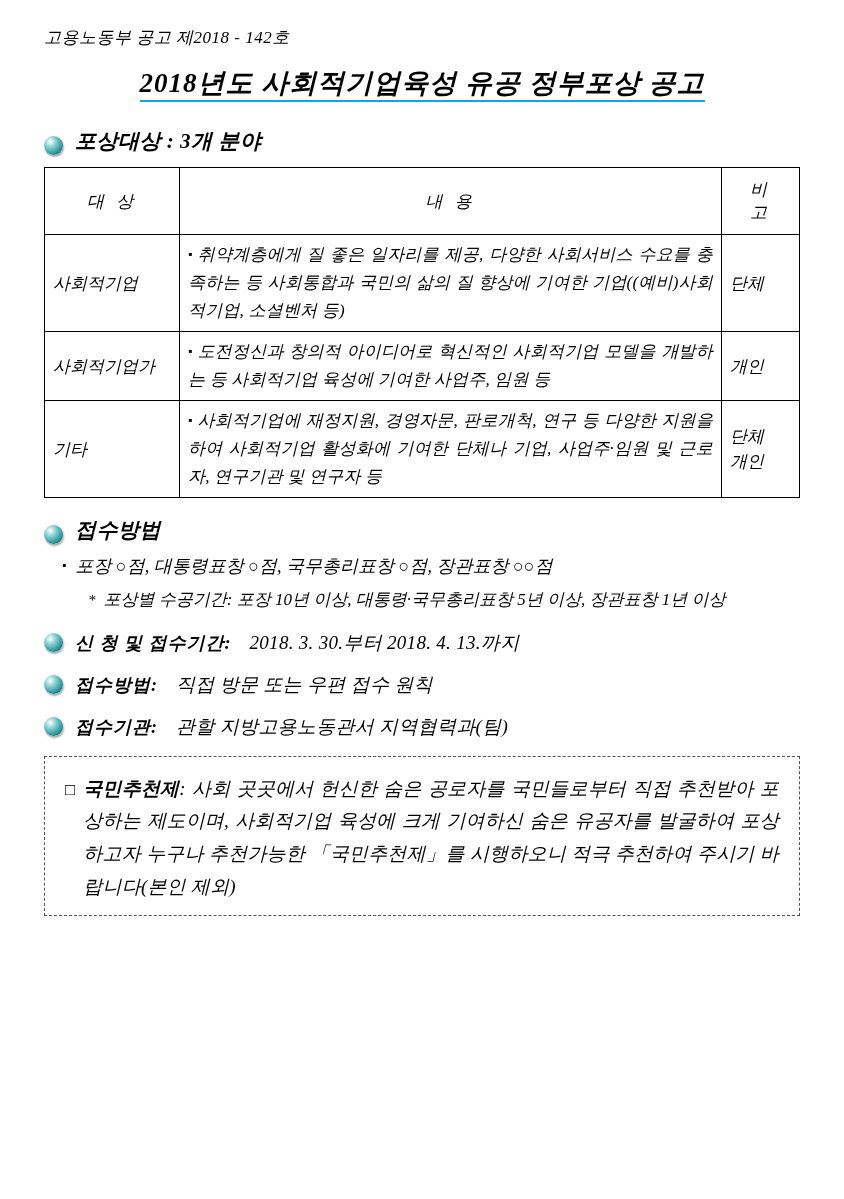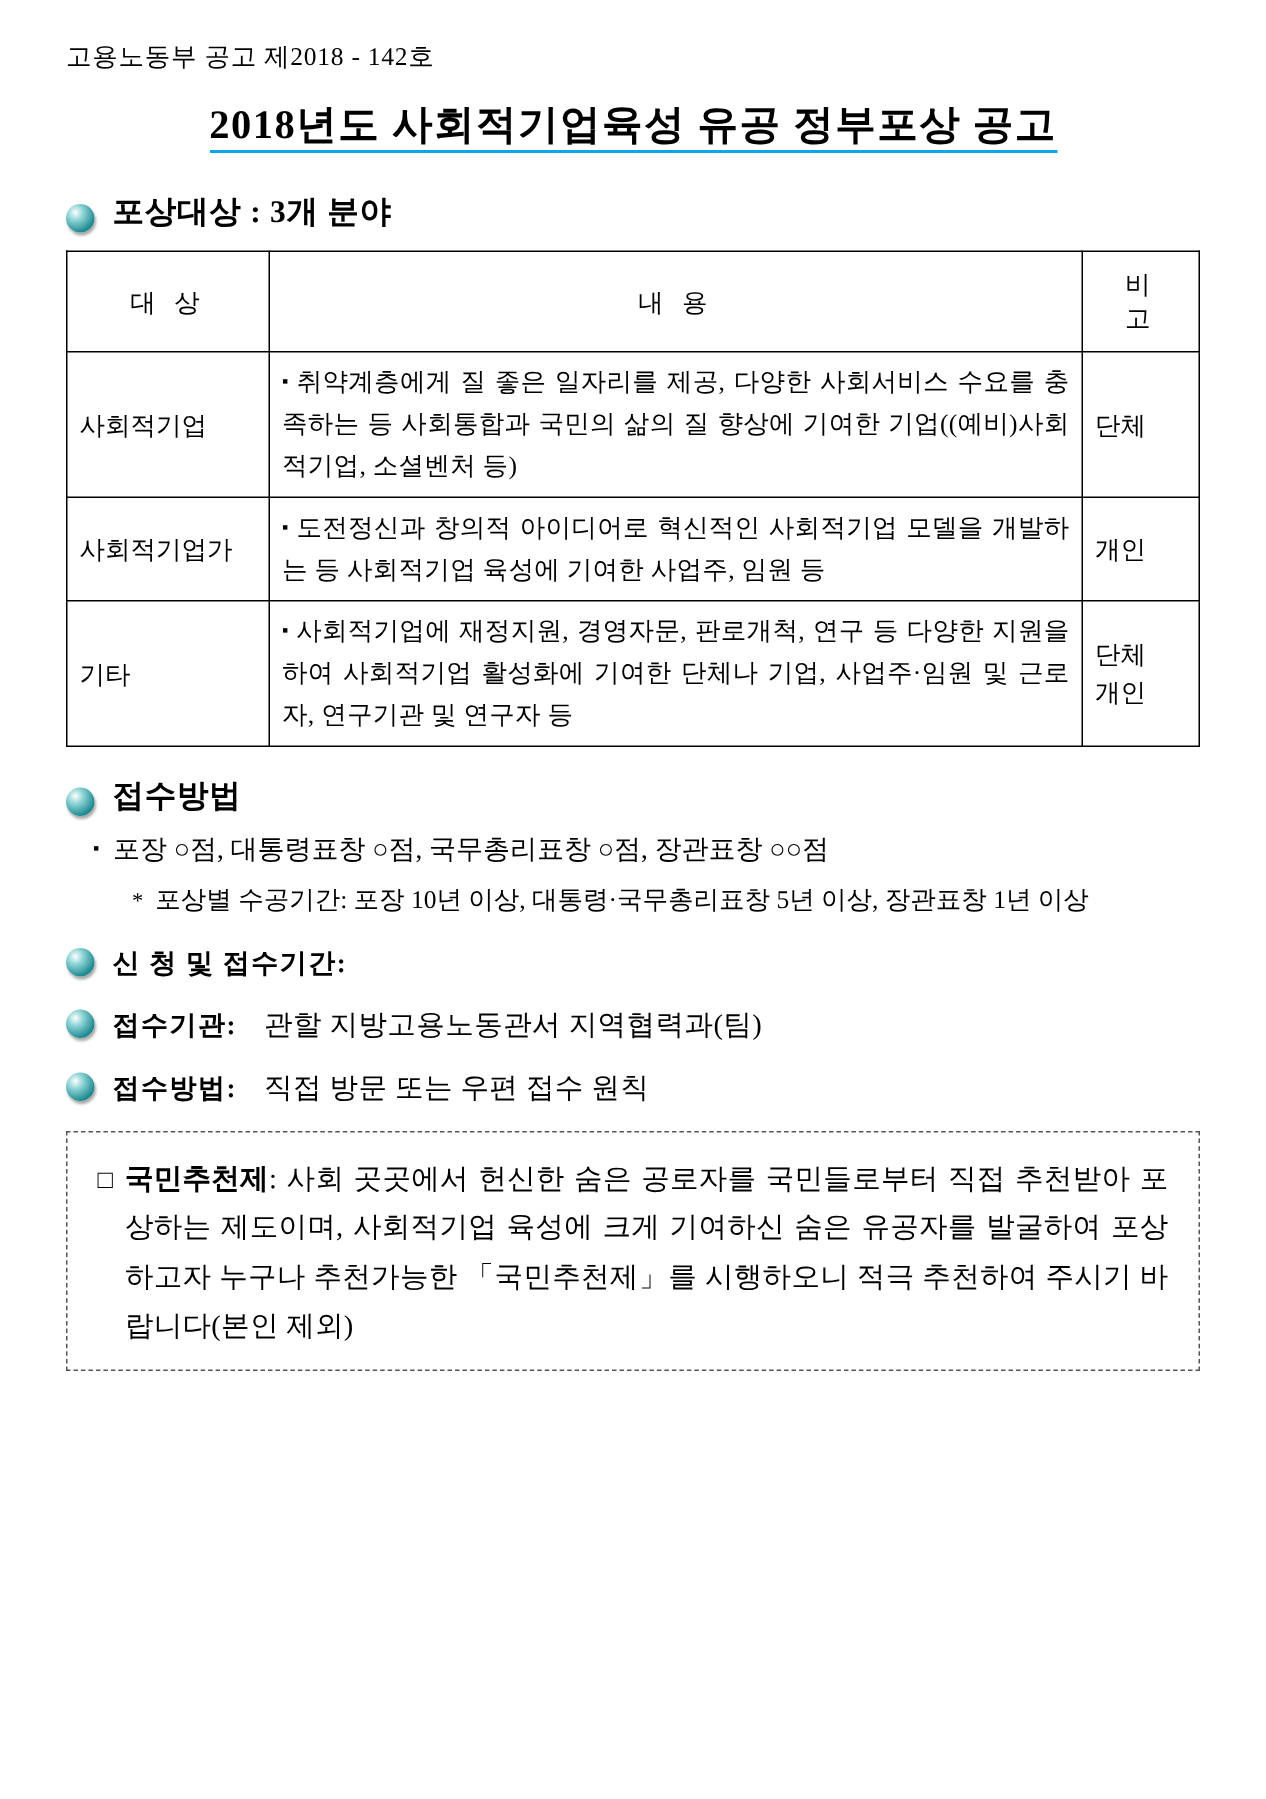--- a/index.html
+++ b/index.html
@@ -14,20 +14,21 @@
     color: #000000;
     position: relative;
     overflow: hidden;
   }
   .page {
     width: 844px;
     height: 839px;
     box-sizing: border-box;
     padding: 26px 44px 0 44px;
     position: relative;
+    font-style: italic;
   }
   .notice-no {
     font-size: 17px;
     letter-spacing: 0.5px;
     margin-bottom: 16px;
   }
   .doc-title {
     text-align: center;
     font-size: 27px;
     font-weight: bold;
@@ -228,32 +229,33 @@
   </div>
 
   <div class="sub-sub-item">
     <span class="marker">*</span>
     <span class="body">포상별 수공기간: 포장 10년 이상, 대통령·국무총리표창 5년 이상, 장관표창 1년 이상</span>
   </div>
 
   <div class="bullet-line">
     <span class="sphere"></span>
     <span class="label">신 청 및 접수기간:</span>
+    <span class="value" style="margin-left:6px;">2018. 3. 30.부터 2018. 4. 13.까지</span>
+  </div>
+
+  <div class="bullet-line">
+    <span class="sphere"></span>
+    <span class="label">접수방법:</span>
+    <span class="value" style="margin-left:6px;">직접 방문 또는 우편 접수 원칙</span>
   </div>
 
   <div class="bullet-line">
     <span class="sphere"></span>
     <span class="label">접수기관:</span>
     <span class="value" style="margin-left:6px;">관할 지방고용노동관서 지역협력과(팀)</span>
-  </div>
-
-  <div class="bullet-line">
-    <span class="sphere"></span>
-    <span class="label">접수방법:</span>
-    <span class="value" style="margin-left:6px;">직접 방문 또는 우편 접수 원칙</span>
   </div>
 
   <div class="box">
     <div class="box-main">
       <span class="box-check">□</span>
       <div class="box-body">
         <span class="strong">국민추천제</span><span>: 사회 곳곳에서 헌신한 숨은 공로자를 국민들로부터 직접 추천받아 포상하는 제도이며, 사회적기업 육성에 크게 기여하신 숨은 유공자를 발굴하여 포상하고자 누구나 추천가능한 「국민추천제」를 시행하오니 적극 추천하여 주시기 바랍니다(본인 제외)</span>
       </div>
     </div>
   </div>

